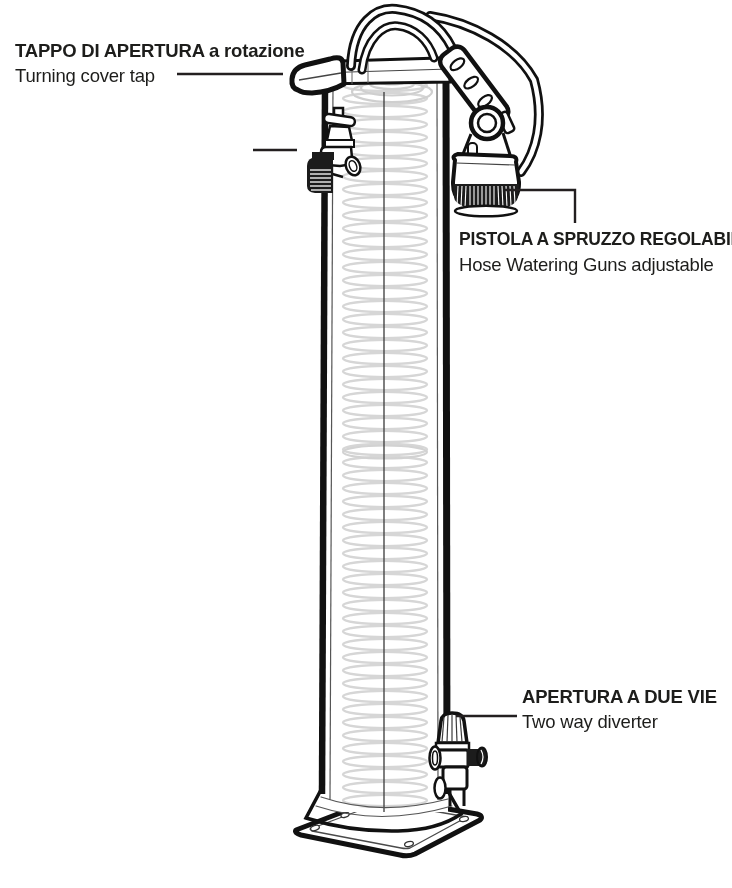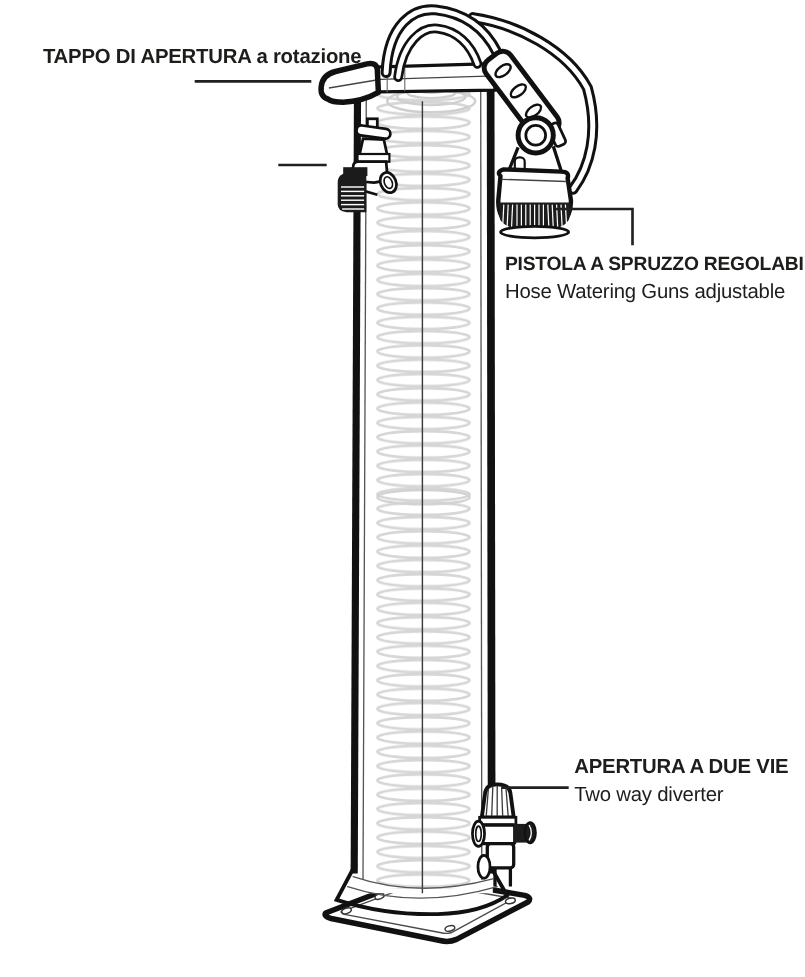--- a/index.html
+++ b/index.html
@@ -179,22 +179,23 @@
     </g>
 
     <g stroke="#231f20" stroke-width="2.4" fill="none">
       <line x1="177" y1="74" x2="283" y2="74"></line>
       <line x1="253" y1="150" x2="297" y2="150"></line>
       <path d="M505,190 L575,190 L575,223"></path>
       <line x1="456" y1="716" x2="517" y2="716"></line>
     </g>
   </svg>
 
-  <div class="callout" id="callout-turning-cover-tap" style="left:15px;top:38px;margin-left:24px;">
+  <div class="callout" id="callout-turning-cover-tap" style="left:15px;top:38px;">
     <span class="primary">TAPPO DI APERTURA a rotazione</span>
+    <span class="secondary">Turning cover tap</span>
   </div>
 
 
   <div class="callout" id="callout-spray-gun" style="left:459px;top:227px;">
     <span class="primary">PISTOLA A SPRUZZO REGOLABILE</span>
     <span class="secondary">Hose Watering Guns adjustable</span>
   </div>
 
   <div class="callout" id="callout-two-way-diverter" style="left:522px;top:684px;">
     <span class="primary">APERTURA A DUE VIE</span>

